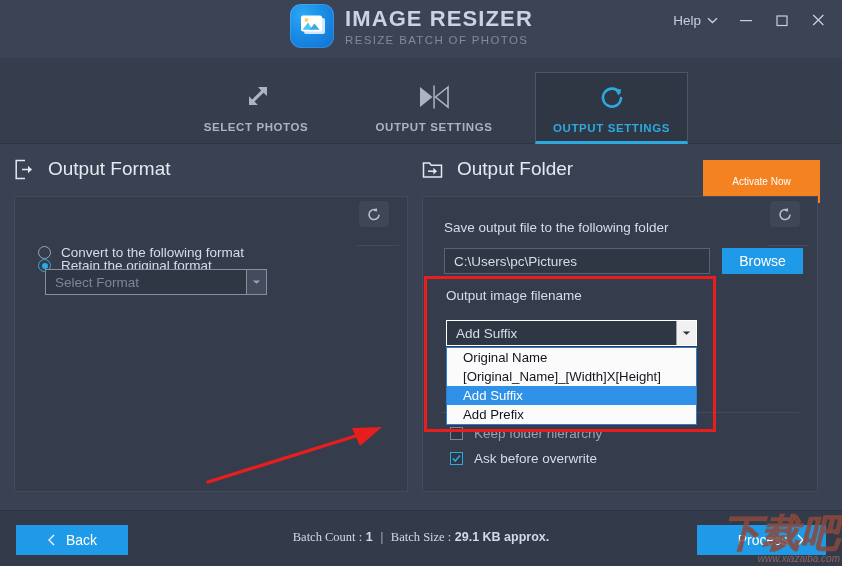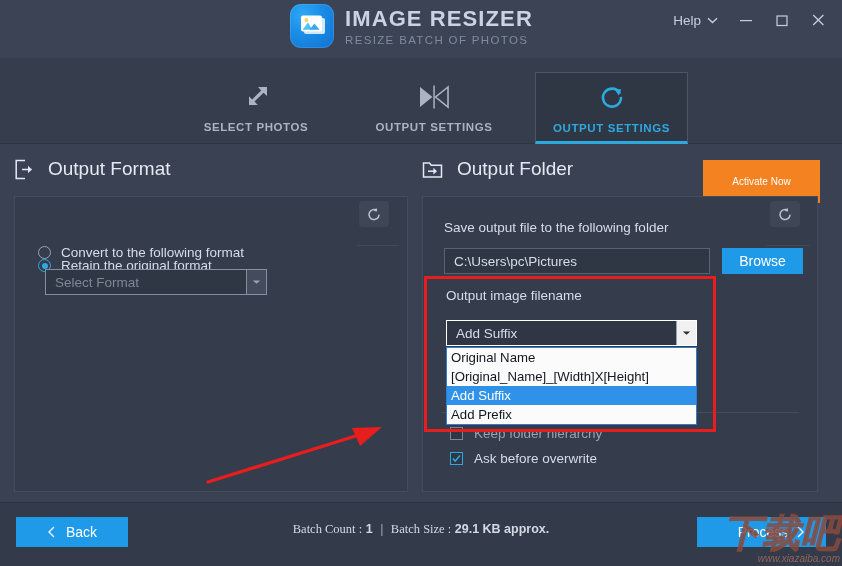--- a/index.html
+++ b/index.html
@@ -156,36 +156,36 @@
   .cb.on { border-color: #2ea9e0; }
   .cb-label { font-size: 13.5px; color: #d6dde8; }
   .cb-label.dim { color: #99a2b1; }
 
   
   .ddlist {
     position: absolute; background: #fbfbfb;
     border: 1px solid #2a7fd4; z-index: 30;
   }
   .ddopt {
-    height: 19px; display: flex; align-items: center; padding: 0 4px;
+    height: 19px; display: flex; align-items: center; padding: 0 16px;
     font-size: 13.2px; color: #12161d; cursor: pointer;
     white-space: nowrap;
   }
   .ddopt.sel { background: #2f92e8; color: #ffffff; }
 
   
   .redbox {
     position: absolute; border: 3px solid #e81e1e; z-index: 40;
     pointer-events: none;
   }
   .arrow-svg { position: absolute; left: 190px; top: 410px; z-index: 40; }
 
   
   .bottombar {
-    position: absolute; left: 0; bottom: 0; width: 842px; height: 64px;
+    position: absolute; left: 0; bottom: 0; width: 842px; height: 56px;
     background: #333a49; border-top: 1px solid #2b3240;
   }
   .statustext {
     position: absolute; left: 0; right: 0; top: 19px; text-align: center;
     font-size: 12.5px; color: #d2d9e4; font-weight: bold;
   }
   .statustext .sep { color: #9aa3b2; margin: 0 4px; font-weight: normal; }
   .statustext .norm { font-weight: normal; font-family: Liberation Serif, serif; }
 
   

